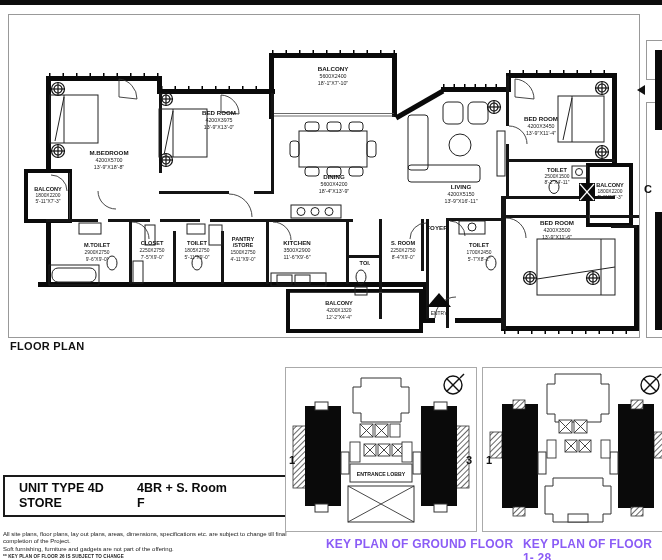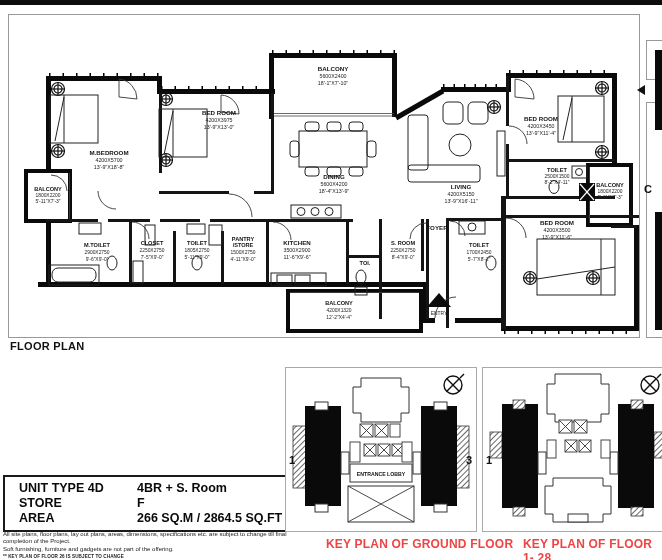--- a/index.html
+++ b/index.html
@@ -14,21 +14,21 @@
   .unit-row .lbl{width:118px;}
   
   .disclaimer{position:absolute;left:3px;top:531px;width:294px;color:#1a1a1a;}
   .disclaimer .d1{font-size:6px;line-height:7px;}
   .disclaimer .d2{font-size:6px;line-height:7px;margin-top:1px;}
   .disclaimer .d3{font-size:4.6px;font-weight:700;margin-top:1px;letter-spacing:.1px;}
   
   .kp-panel{position:absolute;top:367px;height:163px;border:1px solid #aaa;background:#fff;overflow:hidden;}
   .kp1{left:285px;width:190px;}
   .kp2{left:482px;width:180px;border-right:none;}
-  .kp-caption{position:absolute;top:537px;font-size:12px;font-weight:700;color:#ef4444;letter-spacing:.2px;padding-left:36px;}
+  .kp-caption{position:absolute;top:537px;font-size:12px;font-weight:700;color:#8b5cf6;letter-spacing:.2px;padding-left:36px;}
   .cap1{left:290px;} .cap2{left:487px;}
   
   .frag-box-a{position:absolute;left:646px;top:40px;width:15px;height:38px;border:1px solid #999;background:#fff;}
   .frag-box-b{position:absolute;left:646px;top:102px;width:15px;height:234px;border:1px solid #999;background:#fff;}
   .frag-wall-1{position:absolute;left:655px;top:50px;width:7px;height:80px;background:#0a0a0a;}
   .frag-wall-2{position:absolute;left:655px;top:212px;width:7px;height:118px;background:#0a0a0a;}
   .frag-letter{position:absolute;left:644px;top:183px;font-size:11px;font-weight:700;color:#111;}
   .frag-icon{position:absolute;left:637px;top:85px;width:0;height:0;
              border-top:5px solid transparent;border-bottom:5px solid transparent;border-right:8px solid #111;}
   
@@ -384,24 +384,20 @@
   <div class="section-label">FLOOR PLAN</div>
 
   <div class="unit-box">
     <div class="unit-row">
       <span class="lbl">UNIT TYPE 4D</span>
       <span>4BR + S. Room</span>
     </div>
     <div class="unit-row">
       <span class="lbl">STORE</span>
       <span>F</span>
-    </div>
-    <div class="unit-row">
-      <span class="lbl">AREA</span>
-      <span>266 SQ.M  /  2864.5 SQ.FT</span>
     </div>
   </div>
 
   <div class="disclaimer">
     <div class="d1">All site plans, floor plans, lay out plans, areas, dimensions, specifications etc. are subject to change till final completion of the Project.</div>
     <div class="d2">Soft furnishing, furniture and gadgets are not part of the offering.</div>
     <div class="d3">** KEY PLAN OF FLOOR 26 IS SUBJECT TO CHANGE</div>
   </div>
 
   <div class="kp-panel kp1">

